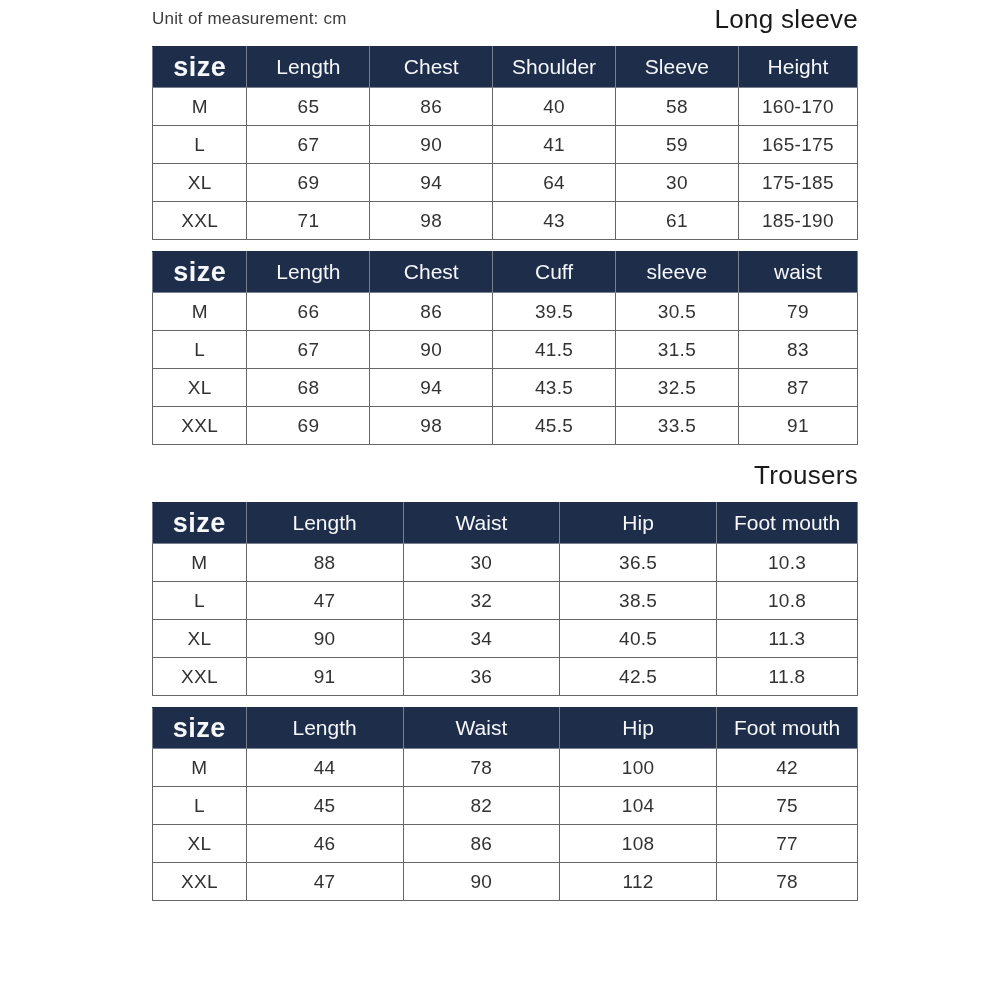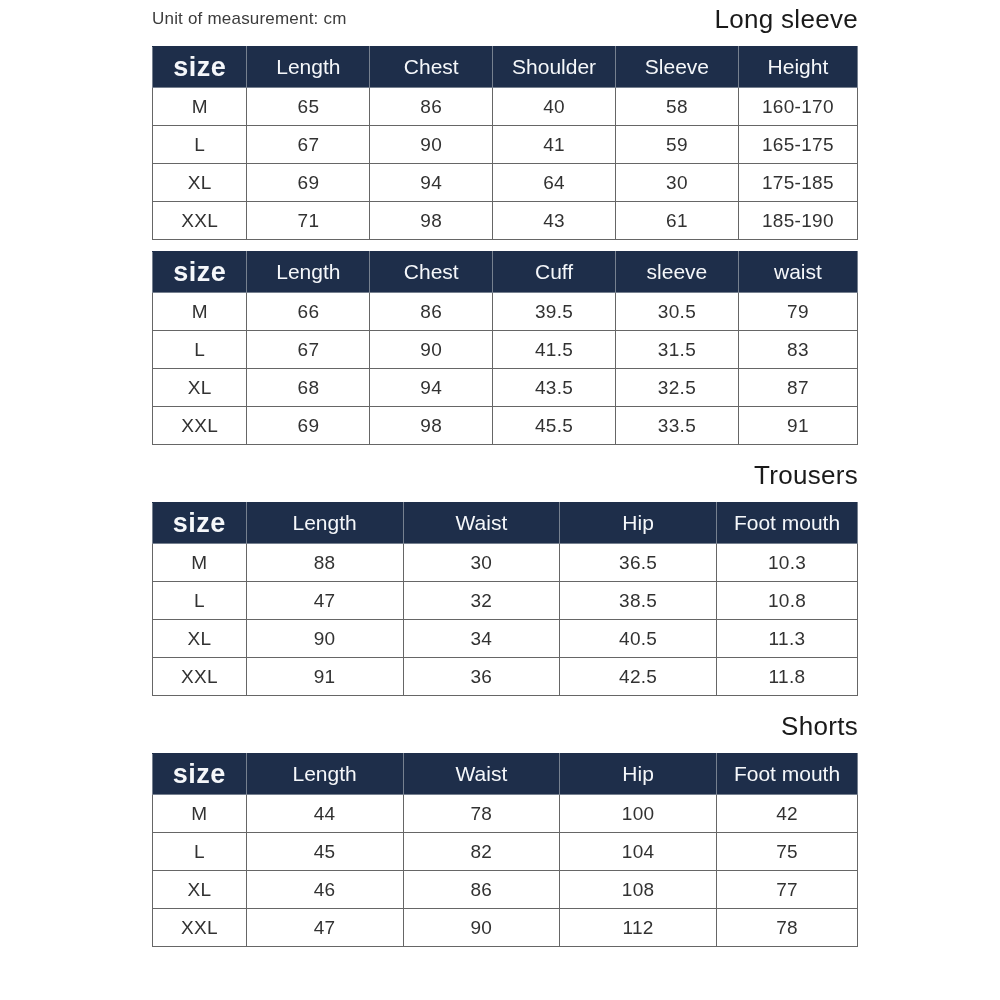--- a/index.html
+++ b/index.html
@@ -221,21 +221,20 @@
               <td>91</td>
               <td>36</td>
               <td>42.5</td>
               <td>11.8</td>
             </tr>
           </tbody>
         </table>
     </div>
 
     <div class="section">
-      <div class="section-title">Shorts</div>
       <table class="size-table cols5">
           <thead>
             <tr>
               <th class="size-header">size</th>
               <th>Length</th>
               <th>Waist</th>
               <th>Hip</th>
               <th>Foot mouth</th>
             </tr>
           </thead>

